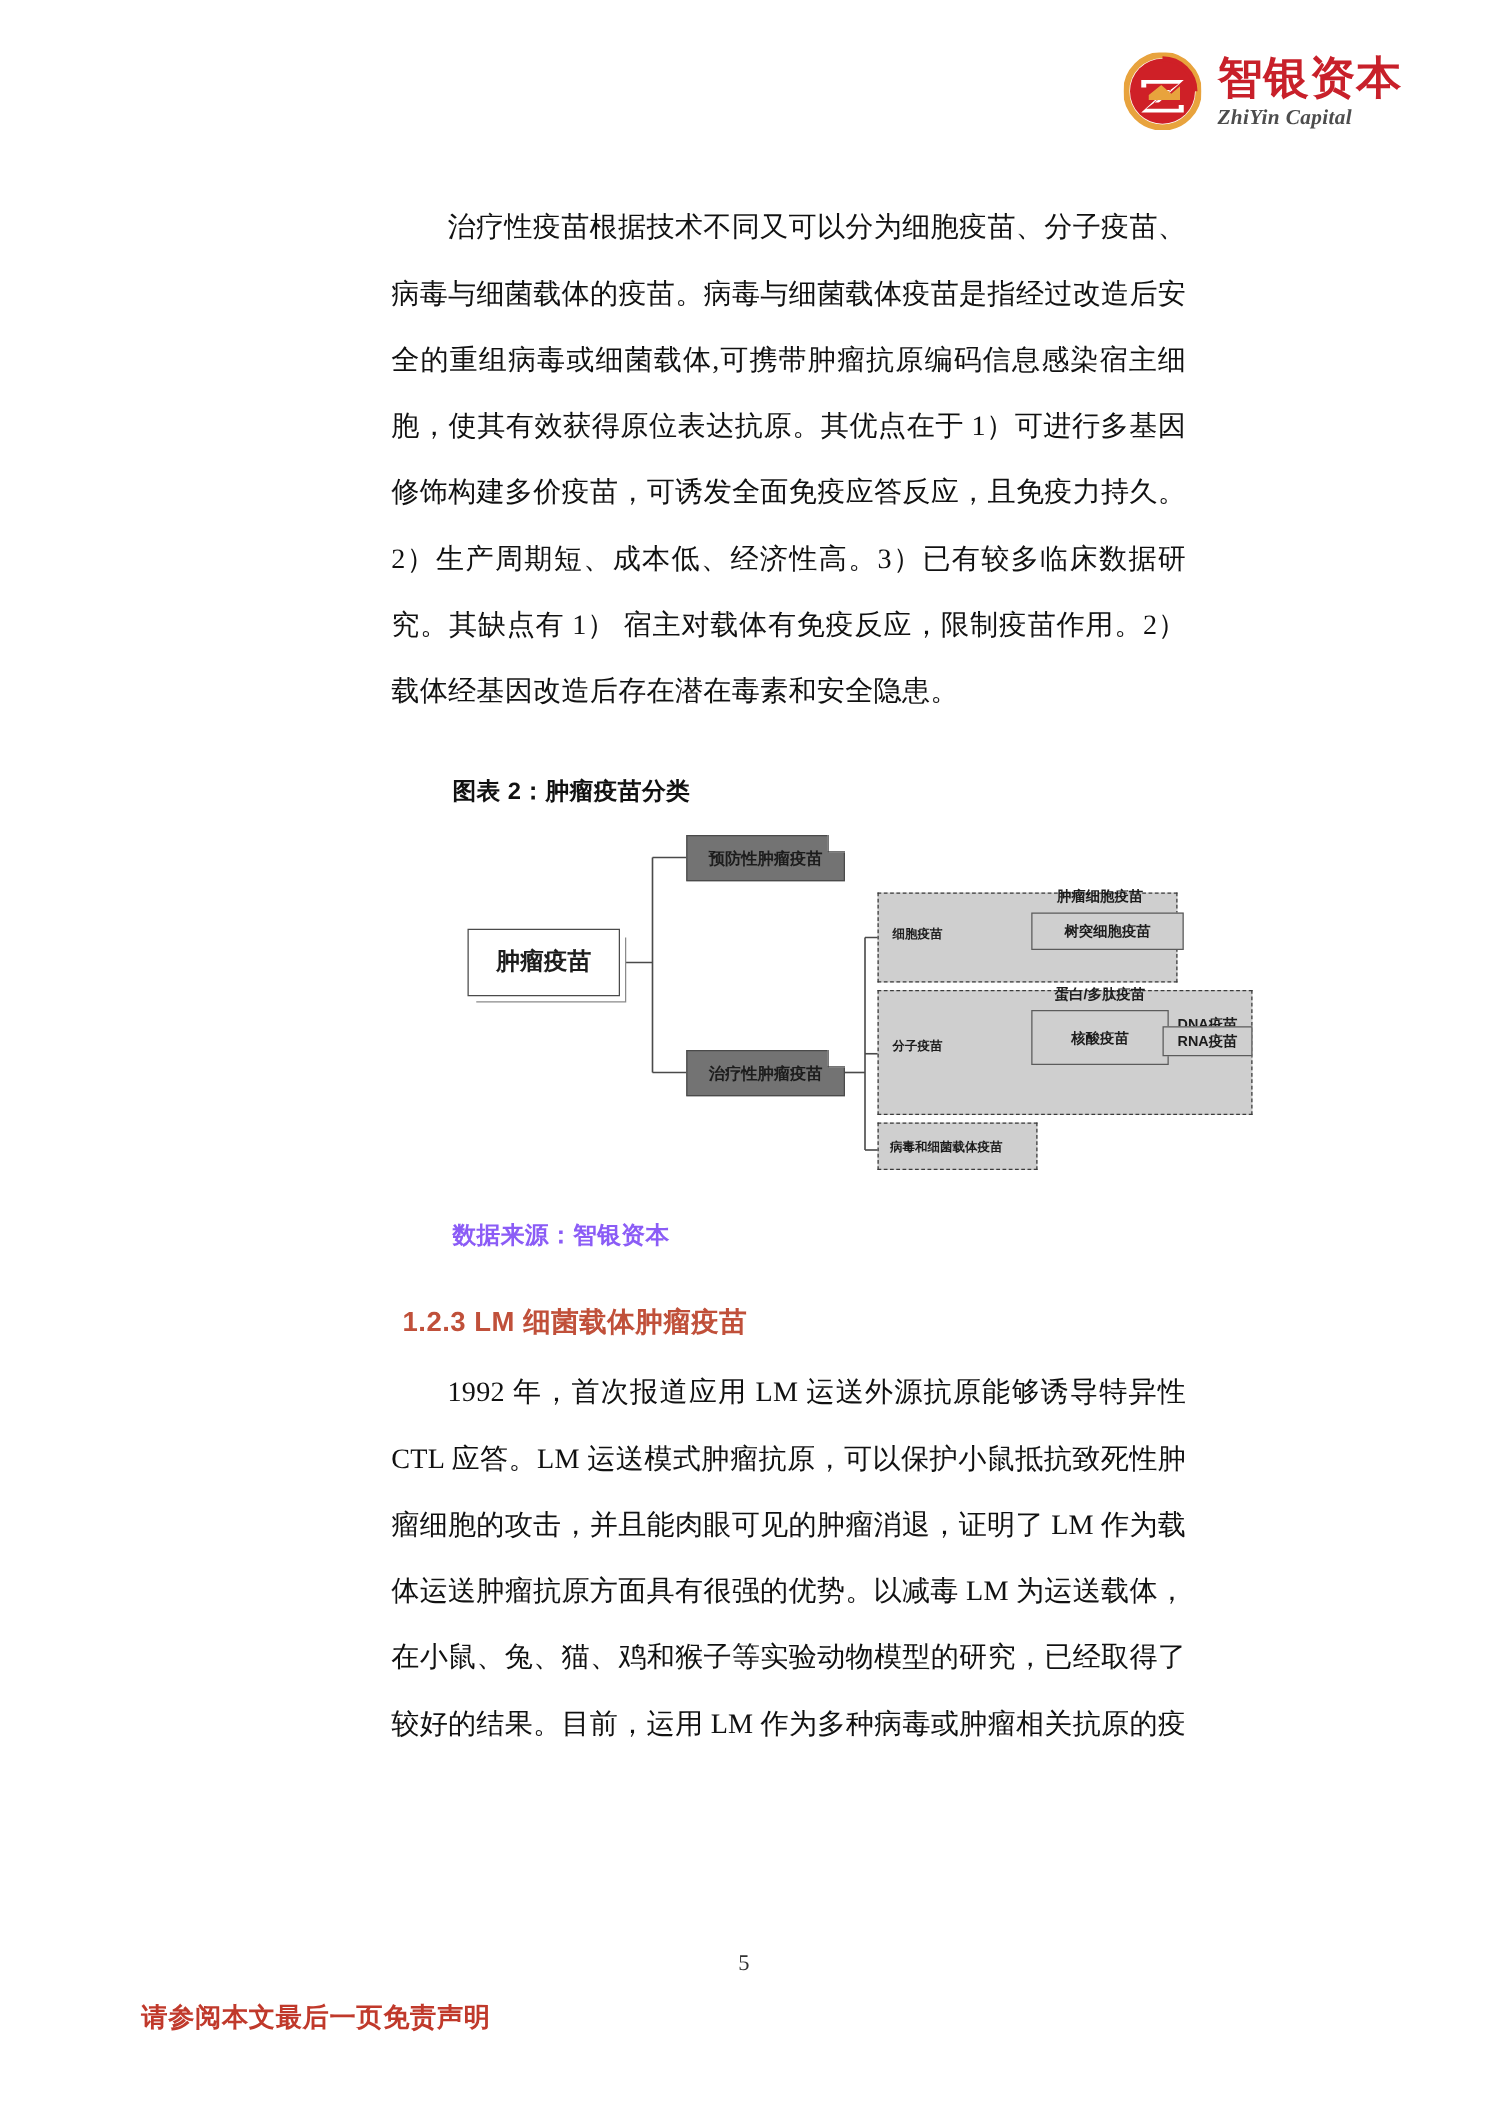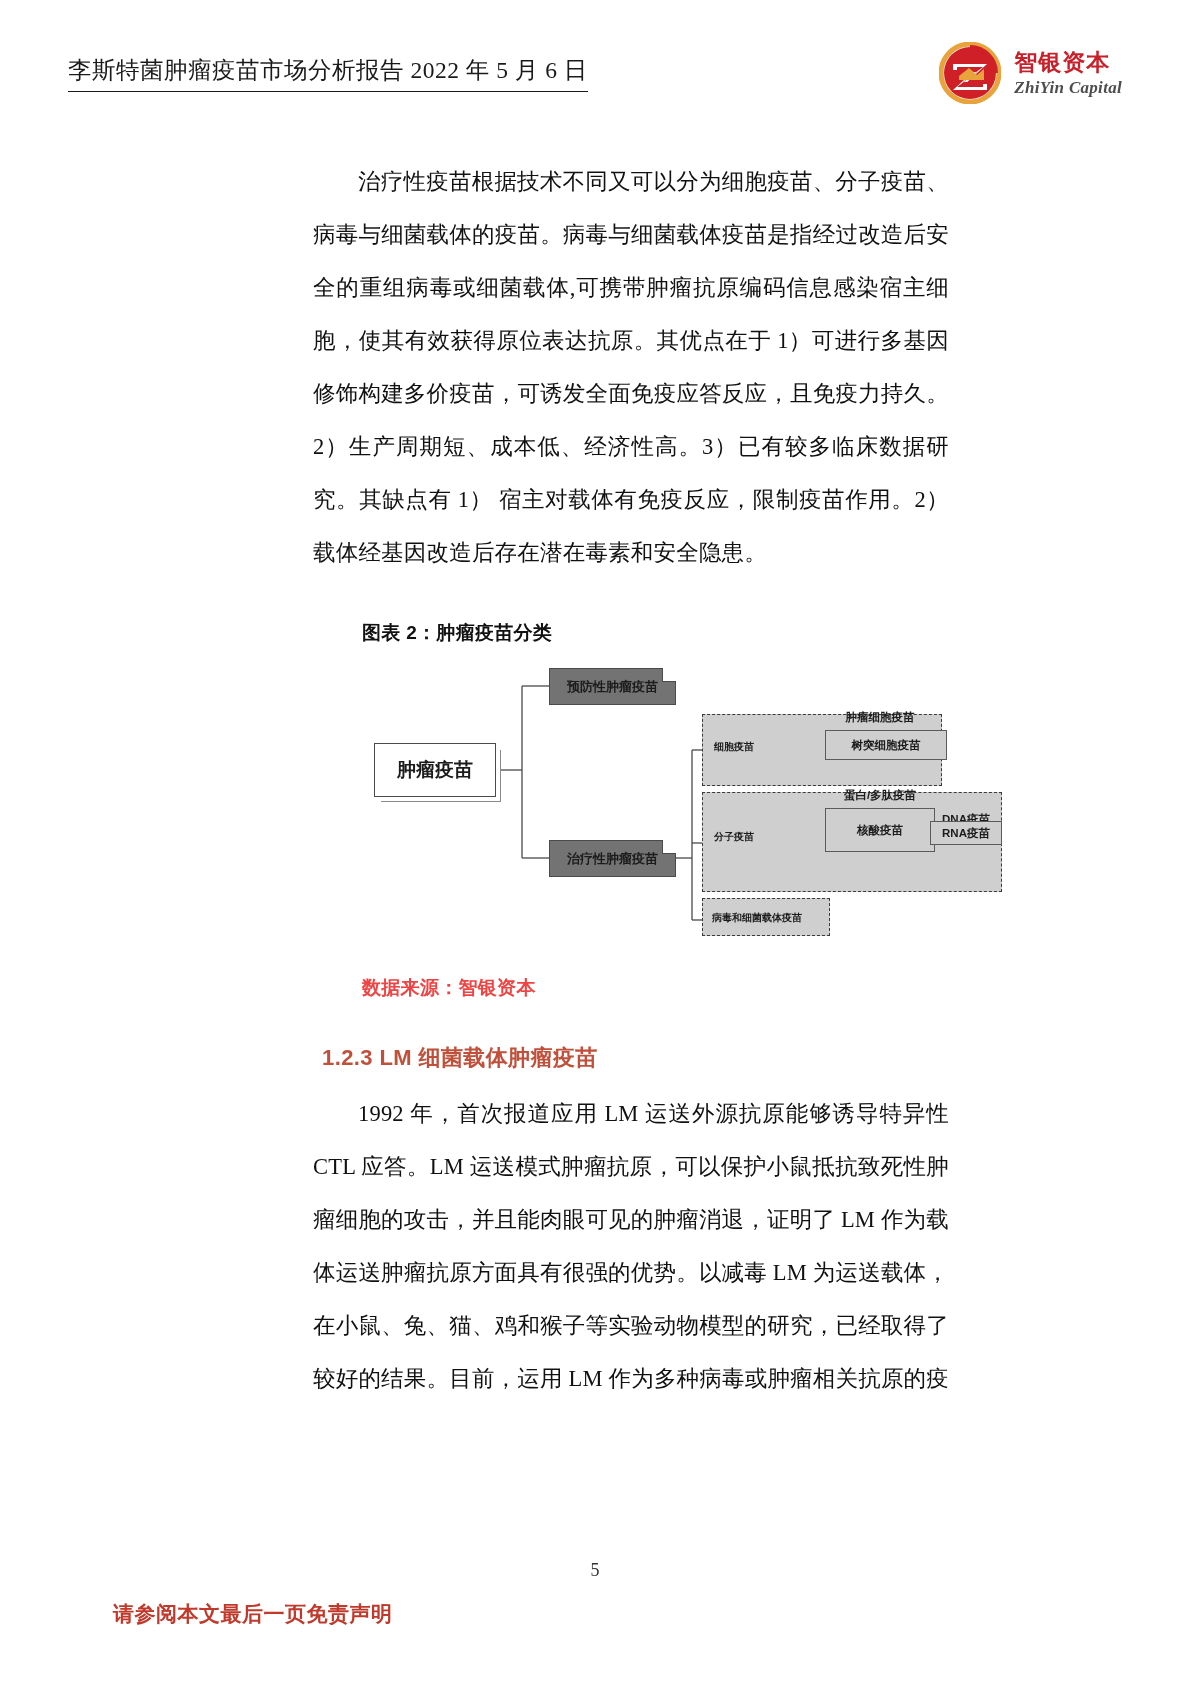--- a/index.html
+++ b/index.html
@@ -52,21 +52,21 @@
     flex: none;
   }
   .logo-text {
     display: flex;
     flex-direction: column;
     line-height: 1;
   }
   .logo-cn {
     font-family: "Liberation Sans", "DejaVu Sans", sans-serif;
     font-weight: bold;
-    font-size: 23px;
+    font-size: 36px;
     color: #c8202a;
     letter-spacing: 1px;
   }
   .logo-en {
     font-family: "Liberation Serif", "DejaVu Serif", serif;
     font-style: italic;
     font-weight: bold;
     font-size: 17px;
     color: #4d4d4d;
     letter-spacing: 0.3px;
@@ -101,21 +101,21 @@
     color: #111111;
     letter-spacing: 0.3px;
   }
   .fig-source {
     position: absolute;
     left: 362px;
     top: 975px;
     font-family: "Liberation Sans", "DejaVu Sans", sans-serif;
     font-weight: bold;
     font-size: 19px;
-    color: #ef4444;
+    color: #8b5cf6;
     letter-spacing: 0.3px;
   }
 
   .section-head {
     position: absolute;
     left: 322px;
     top: 1043px;
     font-family: "Liberation Sans", "DejaVu Sans", sans-serif;
     font-weight: bold;
     font-size: 22px;
@@ -254,21 +254,20 @@
   .s-nucleic   { left: 463px; top: 150px; width: 110px; height: 44px; }
   .s-dna       { left: 568px; top: 148px; width: 72px;  height: 26px; border:none; background:transparent; }
   .s-rna       { left: 568px; top: 163px; width: 72px;  height: 24px; }
 </style>
 </head>
 <body>
 
 <div class="page">
 
   <div class="header">
-    <div class="header-title">李斯特菌肿瘤疫苗市场分析报告 2022 年 5 月 6 日</div>
     <div class="logo-wrap">
       <div class="logo-mark">
         <svg width="62" height="62" viewBox="0 0 62 62">
           <circle cx="31" cy="31" r="29" fill="none" stroke="#e8a33d" stroke-width="5"></circle>
           <circle cx="31" cy="31" r="26" fill="#cf2027"></circle>
           <path d="M14 22 L48 22 L26 42 L48 42 L48 48 L14 48 L36 28 L14 28 Z" fill="#ffffff"></path>
           <path d="M18 25 L44 25 L24 40 L44 40 L44 45 L18 45 L38 30 L18 30 Z" fill="#cf2027"></path>
           <path d="M20 34 L30 26 L38 33 L45 27 L45 38 L20 38 Z" fill="#e8a33d"></path>
           <path d="M31 5 A26 26 0 0 1 57 31" fill="none" stroke="#cf2027" stroke-width="4"></path>
         </svg>

